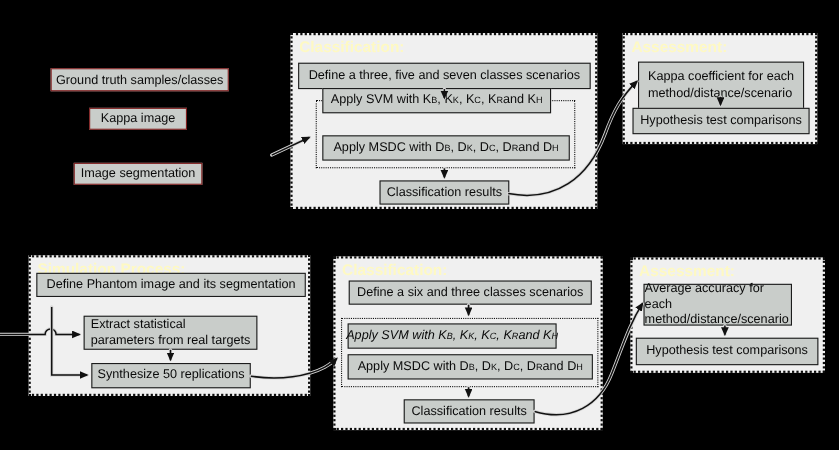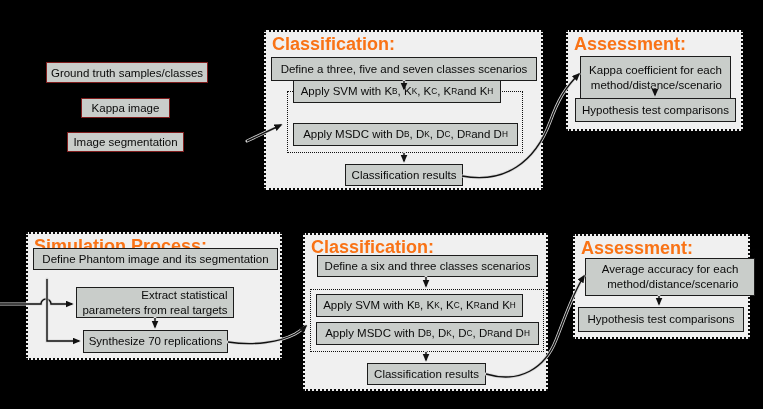--- a/index.html
+++ b/index.html
@@ -3,73 +3,73 @@
 <meta charset="utf-8">
 <style>
   :root{
     --bg:#000000; --panel:#f0f0f0; --boxfill:#c9cdca; --boxborder:#1c1c1c;
     --line:#111111; --halo:#d6d6d6; --text:#0a0a0a;
   }
   html,body{margin:0;padding:0;background:var(--bg);}
   body{width:763px;height:409px;position:relative;overflow:hidden;
        font-family:"Liberation Sans","DejaVu Sans",sans-serif;color:var(--text);}
   .panel{position:absolute;background:var(--panel);border:2px dotted #0d0d0d;box-sizing:border-box;z-index:1;}
-  .panel-title{position:absolute;font-weight:bold;font-size:18px;color:#f97316;white-space:nowrap;z-index:3;}
+  .panel-title{position:absolute;font-weight:bold;font-size:14px;color:#fef9c3;white-space:nowrap;z-index:3;}
   .box{position:absolute;background:var(--boxfill);border:1.6px solid var(--boxborder);box-sizing:border-box;
-       display:flex;align-items:center;justify-content:center;text-align:right;
+       display:flex;align-items:center;justify-content:center;text-align:left;
        font-size:11.5px;line-height:1.28;white-space:pre-line;z-index:3;}
   .nw{white-space:nowrap;}
   .freebox{position:absolute;background:var(--boxfill);border:1px solid #7f1d1d;box-sizing:border-box;
        display:flex;align-items:center;justify-content:center;text-align:center;
        font-size:11.5px;white-space:nowrap;z-index:3;}
   .inner-dotted{position:absolute;border:1.5px dotted #101010;box-sizing:border-box;z-index:2;}
   sub{font-size:0.72em;line-height:0;}
   svg.overlay{position:absolute;left:0;top:0;z-index:4;pointer-events:none;}
   .arrow{fill:none;stroke:var(--line);stroke-width:1.4;}
   .halo{fill:none;stroke:var(--halo);stroke-width:3;stroke-linecap:round;}
 </style>
 </head>
 <body>
 
 <div class="freebox" style="left:46px;top:62px;width:162px;height:21px;">Ground truth samples/classes</div>
 <div class="freebox" style="left:81px;top:98px;width:89px;height:20px;">Kappa image</div>
-<div class="freebox" style="left:67px;top:132px;width:117px;height:20px;">Image segmentation</div>
+<div class="freebox" style="left:67px;top:148px;width:117px;height:20px;">Image segmentation</div>
 
 <div class="panel" style="left:264px;top:30px;width:279px;height:160px;"></div>
 <div class="panel-title" style="left:272px;top:34px;">Classification:</div>
 <div class="box nw" style="left:271px;top:57px;width:266px;height:24px;">Define a three, five and seven classes scenarios</div>
 <div class="inner-dotted" style="left:287px;top:91px;width:236px;height:62px;"></div>
 <div class="box nw" style="left:293px;top:80px;width:208px;height:23px;">Apply SVM with K<sub>B</sub>, K<sub>K</sub>, K<sub>C</sub>, K<sub>R</sub> and K<sub>H</sub></div>
 <div class="box nw" style="left:293px;top:123px;width:225px;height:23px;">Apply MSDC with D<sub>B</sub>, D<sub>K</sub>, D<sub>C</sub>, D<sub>R</sub> and D<sub>H</sub></div>
 <div class="box nw" style="left:345px;top:164px;width:118px;height:22px;">Classification results</div>
 
 <div class="panel" style="left:566px;top:30px;width:177px;height:101px;"></div>
 <div class="panel-title" style="left:574px;top:34px;">Assessment:</div>
 <div class="box" style="left:580px;top:56px;width:151px;height:44px;">Kappa coefficient for each
 method/distance/scenario</div>
 <div class="box nw" style="left:575px;top:98px;width:161px;height:24px;">Hypothesis test comparisons</div>
 
 <div class="panel" style="left:26px;top:232px;width:256px;height:128px;"></div>
 <div class="panel-title" style="left:34px;top:236px;">Simulation Process:</div>
 <div class="box nw" style="left:33px;top:248px;width:245px;height:22px;">Define Phantom image and its segmentation</div>
 <div class="box" style="left:76px;top:287px;width:158px;height:31px;">Extract statistical
 parameters from real targets</div>
-<div class="box nw" style="left:83px;top:330px;width:145px;height:23px;">Synthesize 70 replications</div>
+<div class="box nw" style="left:83px;top:330px;width:145px;height:23px;">Synthesize 50 replications</div>
 
 <div class="panel" style="left:303px;top:233px;width:245px;height:158px;"></div>
 <div class="panel-title" style="left:311px;top:237px;">Classification:</div>
 <div class="box nw" style="left:317px;top:255px;width:221px;height:22px;">Define a six and three classes scenarios</div>
 <div class="inner-dotted" style="left:310px;top:289px;width:234px;height:63px;"></div>
-<div class="box nw" style="left:316px;top:294px;width:207px;height:23px;">Apply SVM with K<sub>B</sub>, K<sub>K</sub>, K<sub>C</sub>, K<sub>R</sub> and K<sub>H</sub></div>
+<div class="box nw" style="left:316px;top:294px;width:190px;height:23px;font-style:italic;">Apply SVM with K<sub>B</sub>, K<sub>K</sub>, K<sub>C</sub>, K<sub>R</sub> and K<sub>H</sub></div>
 <div class="box nw" style="left:316px;top:322px;width:223px;height:23px;">Apply MSDC with D<sub>B</sub>, D<sub>K</sub>, D<sub>C</sub>, D<sub>R</sub> and D<sub>H</sub></div>
 <div class="box nw" style="left:367px;top:363px;width:119px;height:22px;">Classification results</div>
 
 <div class="panel" style="left:573px;top:234px;width:177px;height:105px;"></div>
 <div class="panel-title" style="left:581px;top:238px;">Assessment:</div>
-<div class="box" style="left:585px;top:258px;width:170px;height:38px;">Average accuracy for each
+<div class="box" style="left:585px;top:258px;width:135px;height:38px;">Average accuracy for each
 method/distance/scenario</div>
 <div class="box nw" style="left:578px;top:307px;width:166px;height:25px;">Hypothesis test comparisons</div>
 
 <svg class="overlay" width="763" height="409" viewBox="0 0 763 409">
   <defs>
     <marker id="ah" orient="auto" markerUnits="userSpaceOnUse" markerWidth="9" markerHeight="8" refX="6.5" refY="3.5">
       <path d="M0,0 L8,3.5 L0,7 z" fill="#111111"></path>
     </marker>
   </defs>
   <path class="halo" d="M247,141 L281,125"></path>

